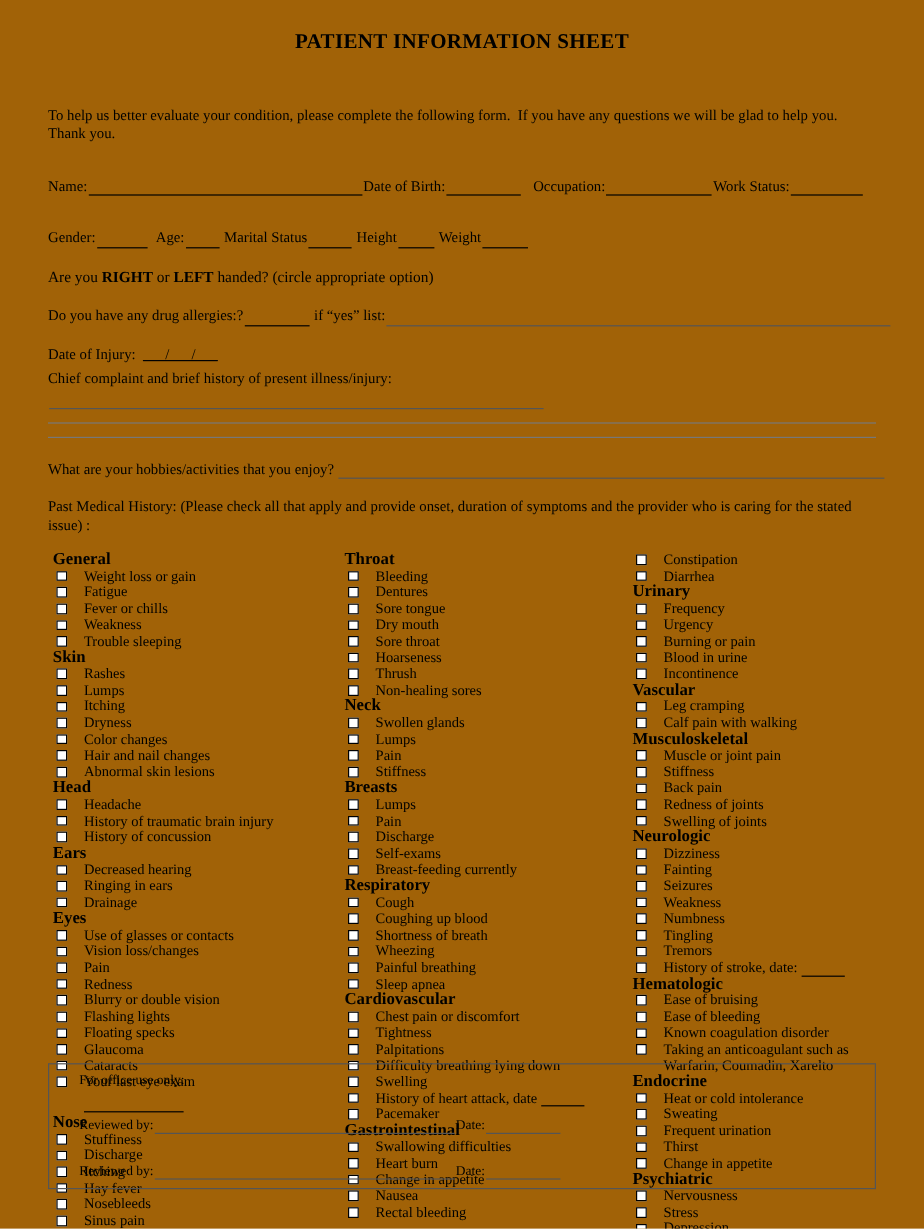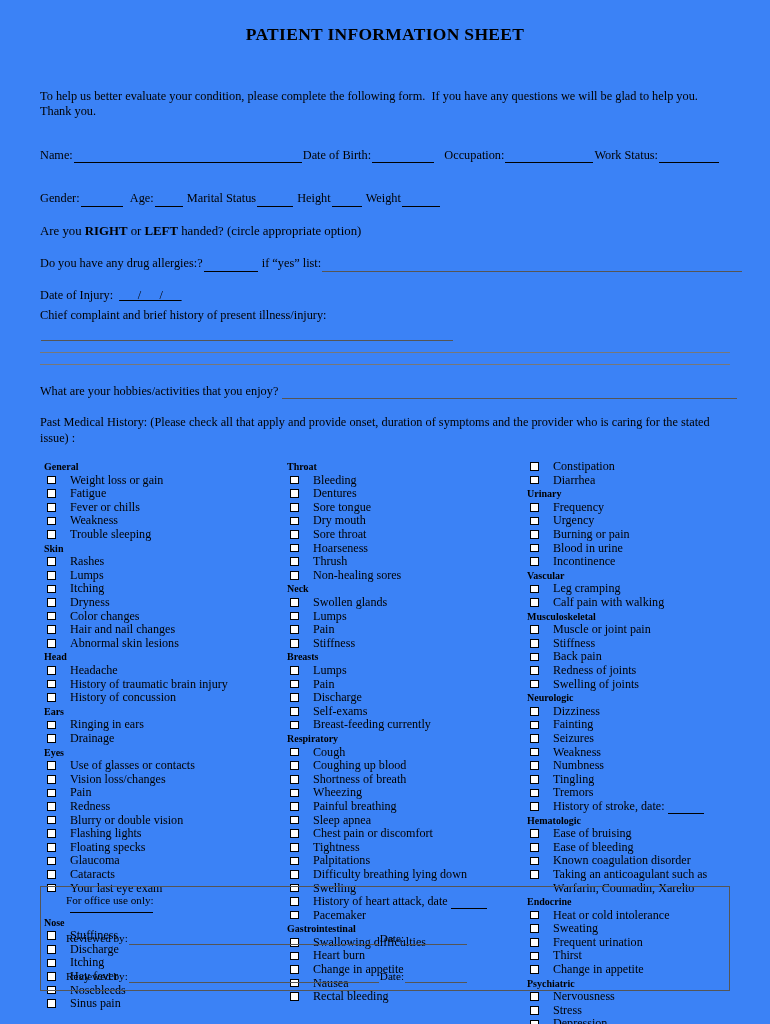--- a/index.html
+++ b/index.html
@@ -10,21 +10,21 @@
   }
   body {
     font-family: "Liberation Serif", "DejaVu Serif", serif;
     color: #000000;
   }
   #page {
     position: relative;
     width: 770px;
     height: 1024px;
     margin: 0 auto;
-    background: #3b82f6;
+    background: #a16207;
     overflow: hidden;
     box-sizing: border-box;
     padding: 0 40px;
   }
 
   
   .title {
     text-align: center;
     font-weight: bold;
     font-size: 17.5px;
@@ -82,21 +82,21 @@
   }
   .col {
     position: absolute;
     top: 0;
   }
   #col1 { left: 2px;   width: 235px; }
   #col2 { left: 245px; width: 245px; }
   #col3 { left: 485px; width: 250px; }
 
   .cat {
-    font-size: 10px;
+    font-size: 14px;
     font-weight: bold;
     line-height: 13.6px;
     margin: 0;
     padding-left: 2px;
   }
   .item {
     display: block;
     position: relative;
     font-size: 12.1px;
     line-height: 13.6px;
@@ -220,20 +220,21 @@
         <div class="item"><span class="box"></span><span class="txt">Itching</span></div>
         <div class="item"><span class="box"></span><span class="txt">Dryness</span></div>
         <div class="item"><span class="box"></span><span class="txt">Color changes</span></div>
         <div class="item"><span class="box"></span><span class="txt">Hair and nail changes</span></div>
         <div class="item"><span class="box"></span><span class="txt">Abnormal skin lesions</span></div>
         <div class="cat">Head</div>
         <div class="item"><span class="box"></span><span class="txt">Headache</span></div>
         <div class="item"><span class="box"></span><span class="txt">History of traumatic brain injury</span></div>
         <div class="item"><span class="box"></span><span class="txt">History of concussion</span></div>
         <div class="cat">Ears</div>
+        <div class="item"><span class="box"></span><span class="txt">Decreased hearing</span></div>
         <div class="item"><span class="box"></span><span class="txt">Ringing in ears</span></div>
         <div class="item"><span class="box"></span><span class="txt">Drainage</span></div>
         <div class="cat">Eyes</div>
         <div class="item"><span class="box"></span><span class="txt">Use of glasses or contacts</span></div>
         <div class="item"><span class="box"></span><span class="txt">Vision loss/changes</span></div>
         <div class="item"><span class="box"></span><span class="txt">Pain</span></div>
         <div class="item"><span class="box"></span><span class="txt">Redness</span></div>
         <div class="item"><span class="box"></span><span class="txt">Blurry or double vision</span></div>
         <div class="item"><span class="box"></span><span class="txt">Flashing lights</span></div>
         <div class="item"><span class="box"></span><span class="txt">Floating specks</span></div>
@@ -271,20 +272,21 @@
         <div class="item"><span class="box"></span><span class="txt">Discharge</span></div>
         <div class="item"><span class="box"></span><span class="txt">Self-exams</span></div>
         <div class="item"><span class="box"></span><span class="txt">Breast-feeding currently</span></div>
         <div class="cat">Respiratory</div>
         <div class="item"><span class="box"></span><span class="txt">Cough</span></div>
         <div class="item"><span class="box"></span><span class="txt">Coughing up blood</span></div>
         <div class="item"><span class="box"></span><span class="txt">Shortness of breath</span></div>
         <div class="item"><span class="box"></span><span class="txt">Wheezing</span></div>
         <div class="item"><span class="box"></span><span class="txt">Painful breathing</span></div>
         <div class="item"><span class="box"></span><span class="txt">Sleep apnea</span></div>
+        <div class="cat">Cardiovascular</div>
         <div class="item"><span class="box"></span><span class="txt">Chest pain or discomfort</span></div>
         <div class="item"><span class="box"></span><span class="txt">Tightness</span></div>
         <div class="item"><span class="box"></span><span class="txt">Palpitations</span></div>
         <div class="item"><span class="box"></span><span class="txt">Difficulty breathing lying down</span></div>
         <div class="item"><span class="box"></span><span class="txt">Swelling</span></div>
         <div class="item"><span class="box"></span><span class="txt">History of heart attack, date</span><span class="inline-blank"></span></div>
         <div class="item"><span class="box"></span><span class="txt">Pacemaker</span></div>
         <div class="cat">Gastrointestinal</div>
         <div class="item"><span class="box"></span><span class="txt">Swallowing difficulties</span></div>
         <div class="item"><span class="box"></span><span class="txt">Heart burn</span></div>

